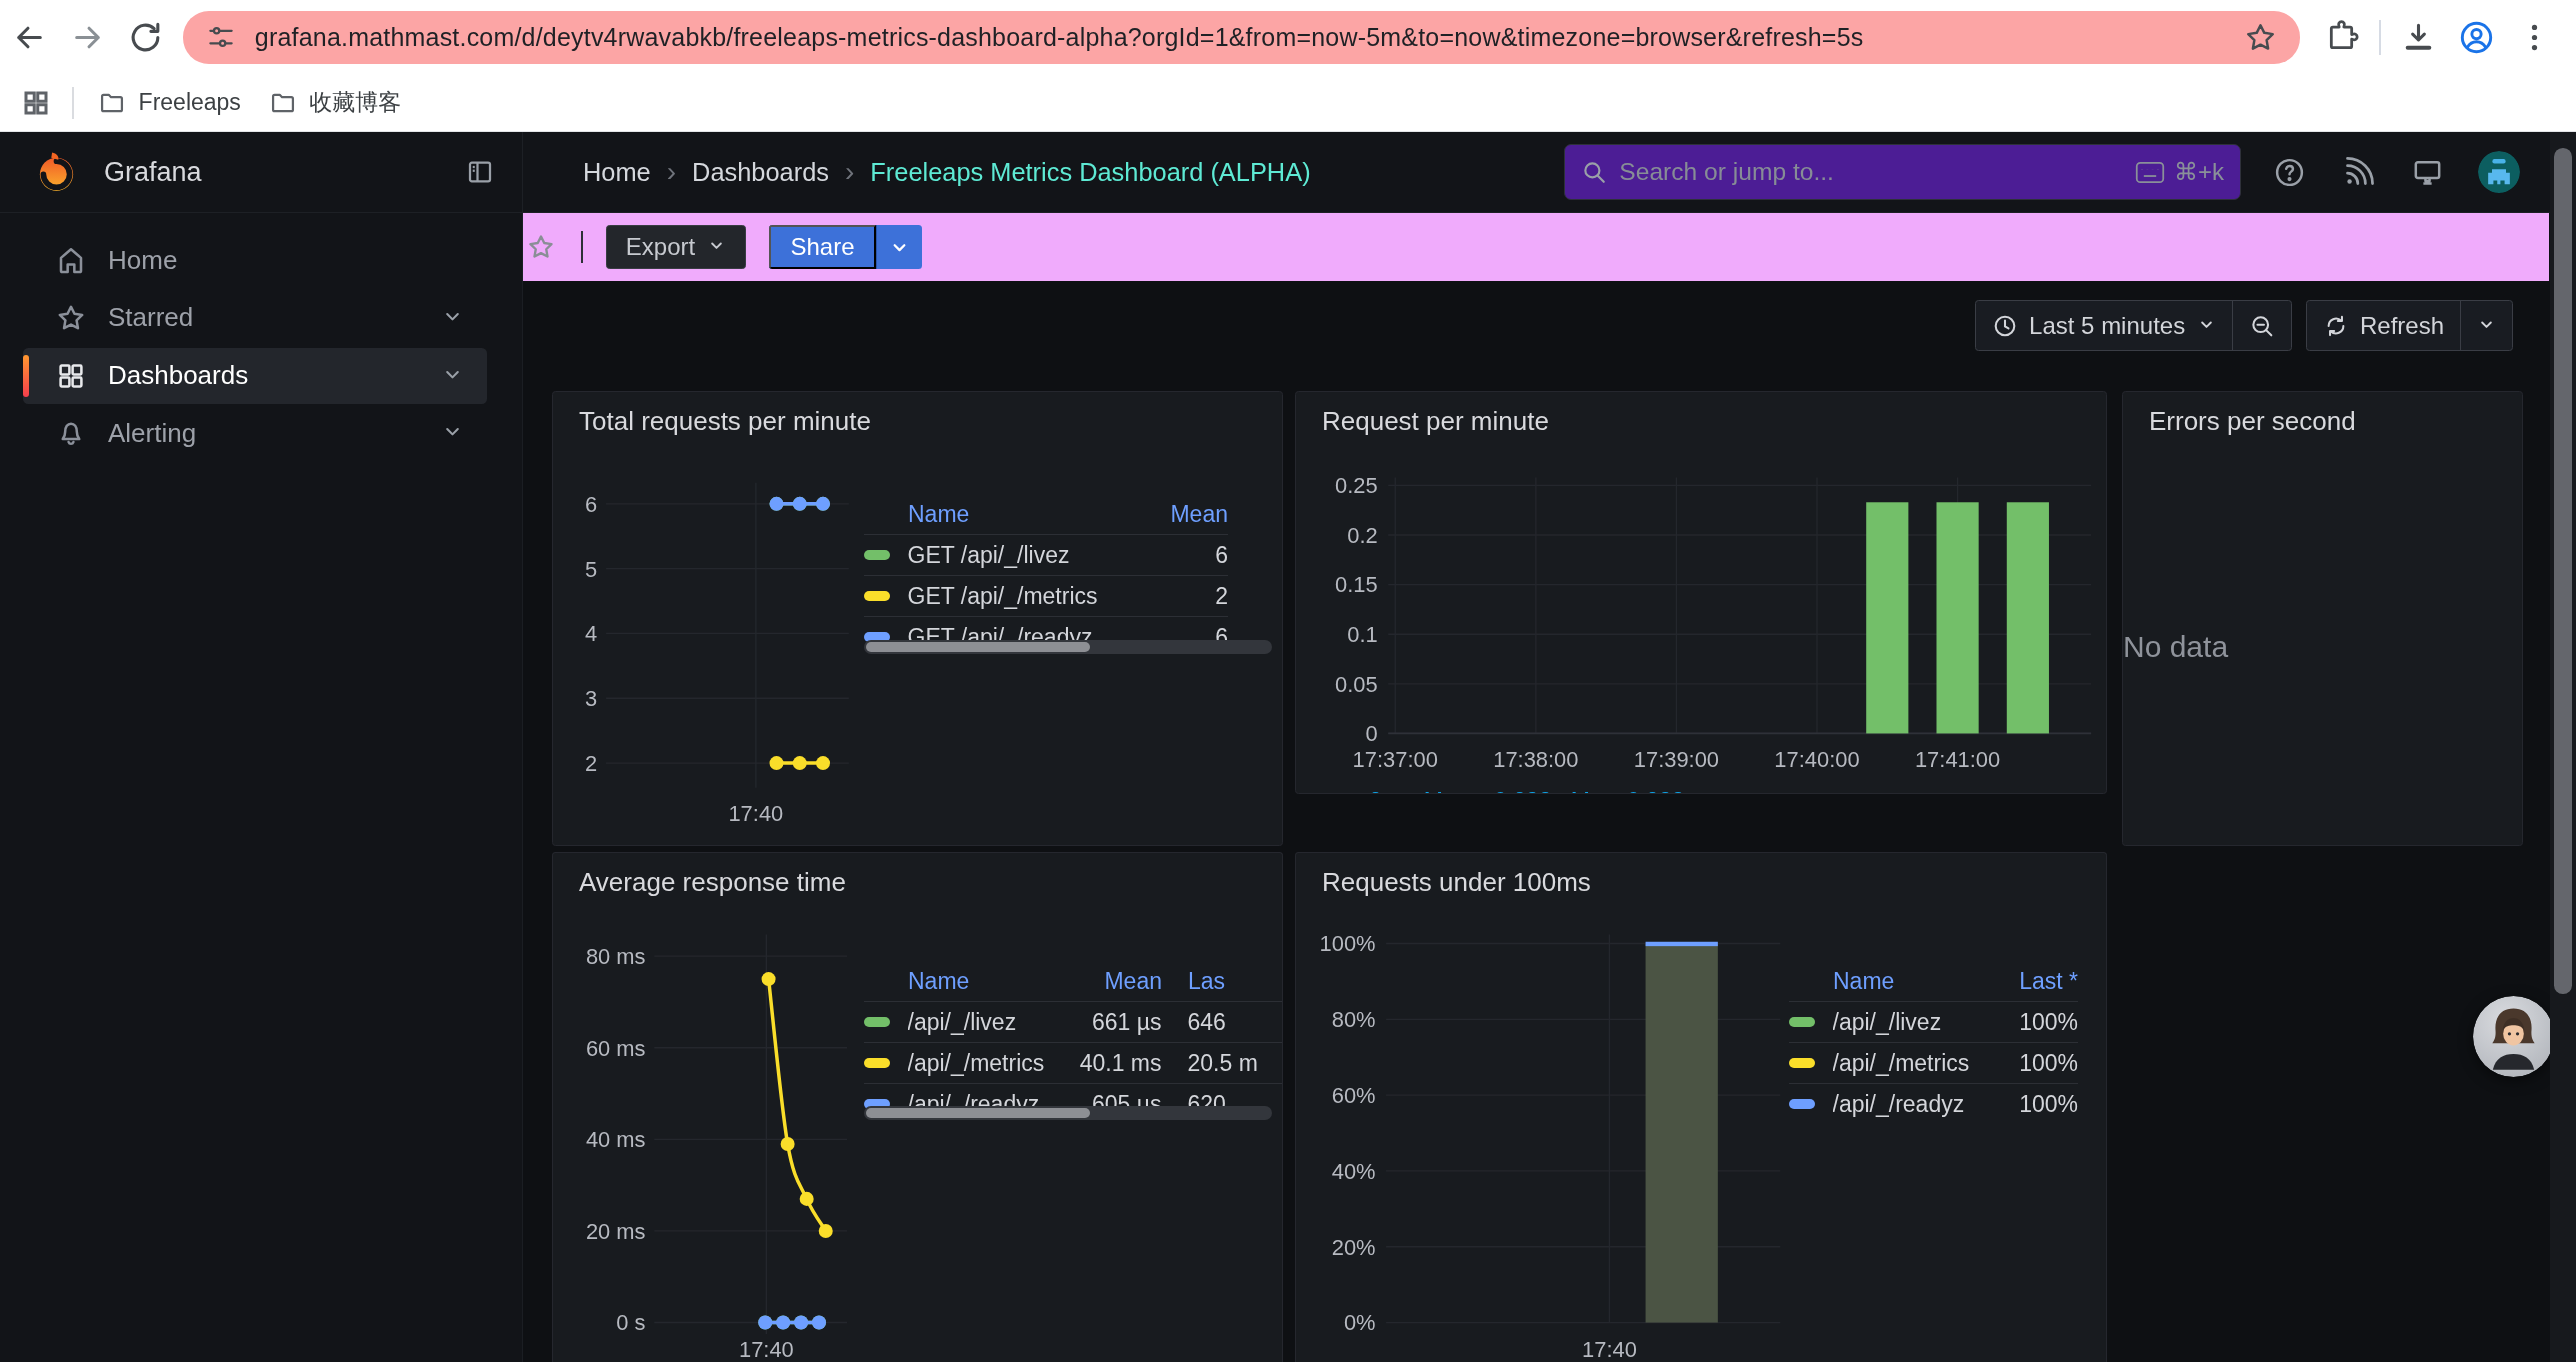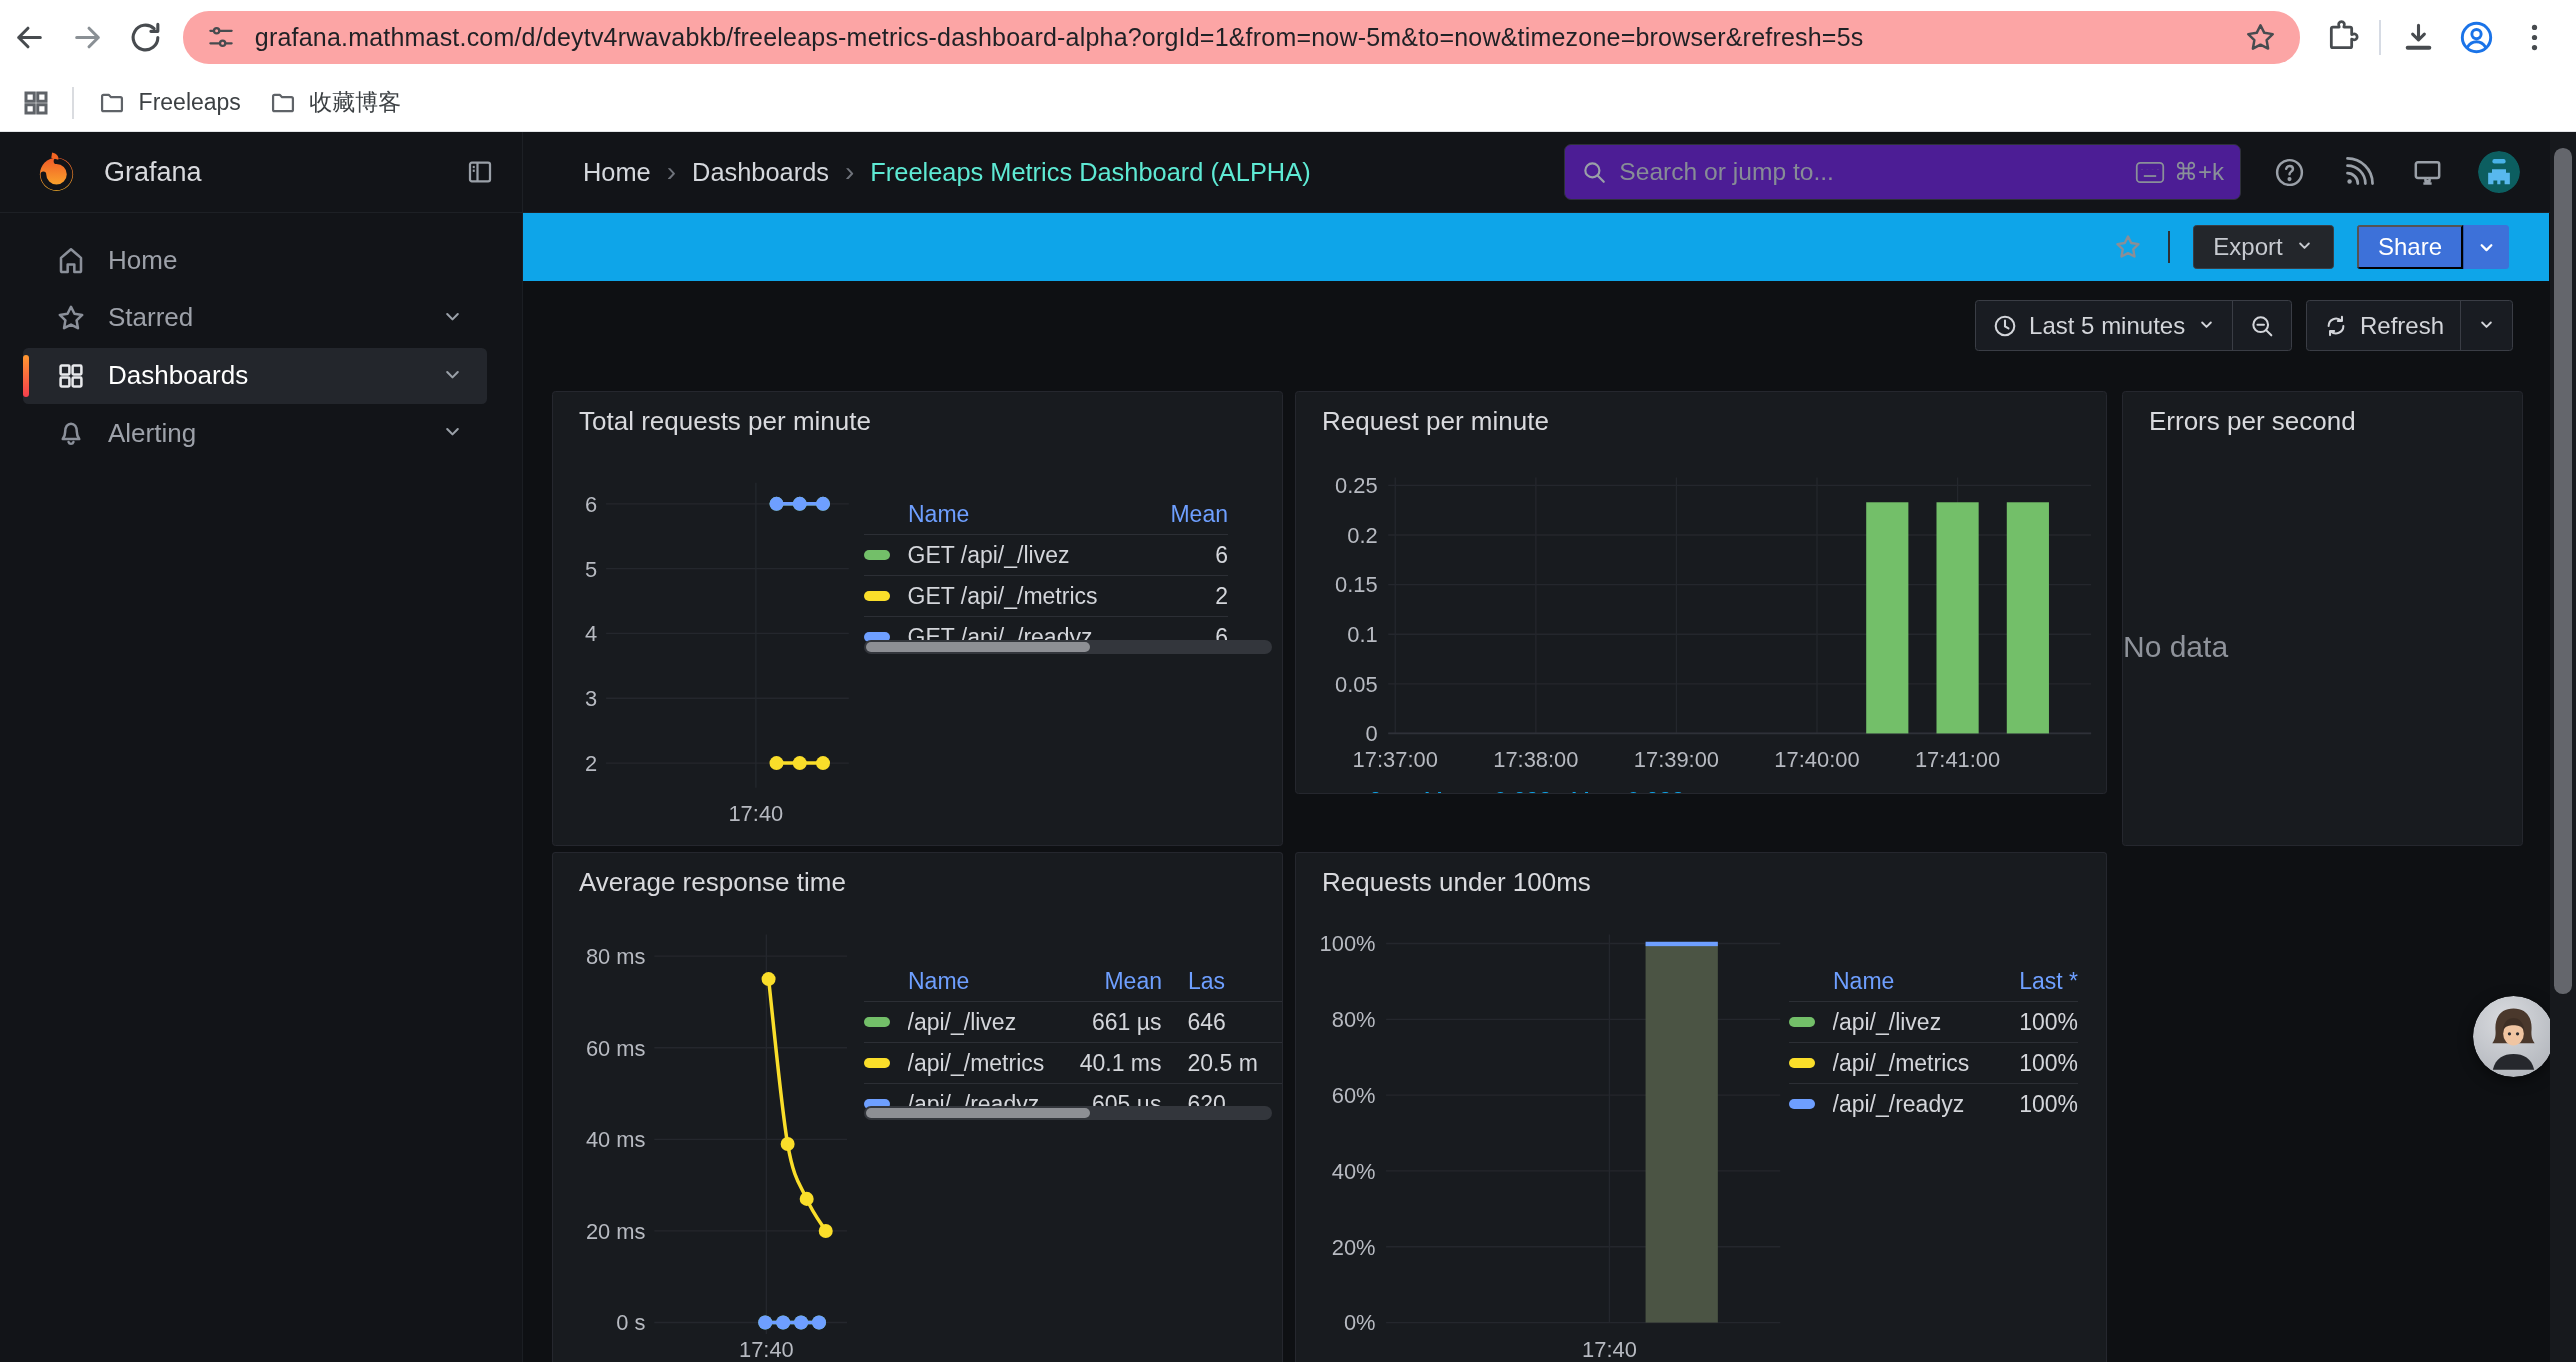--- a/index.html
+++ b/index.html
@@ -73,22 +73,22 @@
   .sitem svg.sic { width:32px; height:32px; flex:0 0 auto; }
   .sitem .chev { margin-left:auto; color:#9aa0a8; }
   .sitem .chev svg { width:23px; height:23px; }
   .sitem.active { background:#23262c; color:#e6e7ea; }
   .sitem.active .slabel { color:#ffffff; }
   .sitem.active::before { content:""; position:absolute; left:0; top:7px; bottom:7px; width:6.1px;
     border-radius:3.5px; background:linear-gradient(180deg,#FF9830,#F53E4C); }
 
   
   .content { position:absolute; left:523px; top:81px; width:2026px; height:1150px; }
-  .dash-toolbar { position:absolute; left:0; top:0; width:100%; height:68px; background:#0ea5e9;
-    display:flex; align-items:center; justify-content:flex-end; padding-right:40px; gap:23px; }
+  .dash-toolbar { position:absolute; left:0; top:0; width:100%; height:68px; background:#f0abfc;
+    display:flex; align-items:center; justify-content:flex-start; padding-right:40px; gap:23px; }
   .tstar { color:#8a8e96; width:35px; height:35px; display:flex; align-items:center; justify-content:center; }
   .tstar svg { width:30px; height:30px; }
   .tdiv { width:1.8px; height:32px; background:#2d3036; }
   .btn { display:flex; align-items:center; gap:12.3px; height:44px; padding:0 19px; border-radius:3.5px;
     font-size:24px; font-weight:500; }
   .btn.export { background:#23262b; border:1.3px solid #393c43; color:#c7cad0; }
   .btn .chevsm svg { width:19px; height:19px; }
   .sharegrp { display:flex; border-radius:3.5px; overflow:hidden; }
   .btn.share { background:#3D71D9; color:#ffffff; border-radius:0; }
   .sharedrop { width:46px; background:#3D71D9; border-left:1.8px solid #2b56ab; display:flex;

